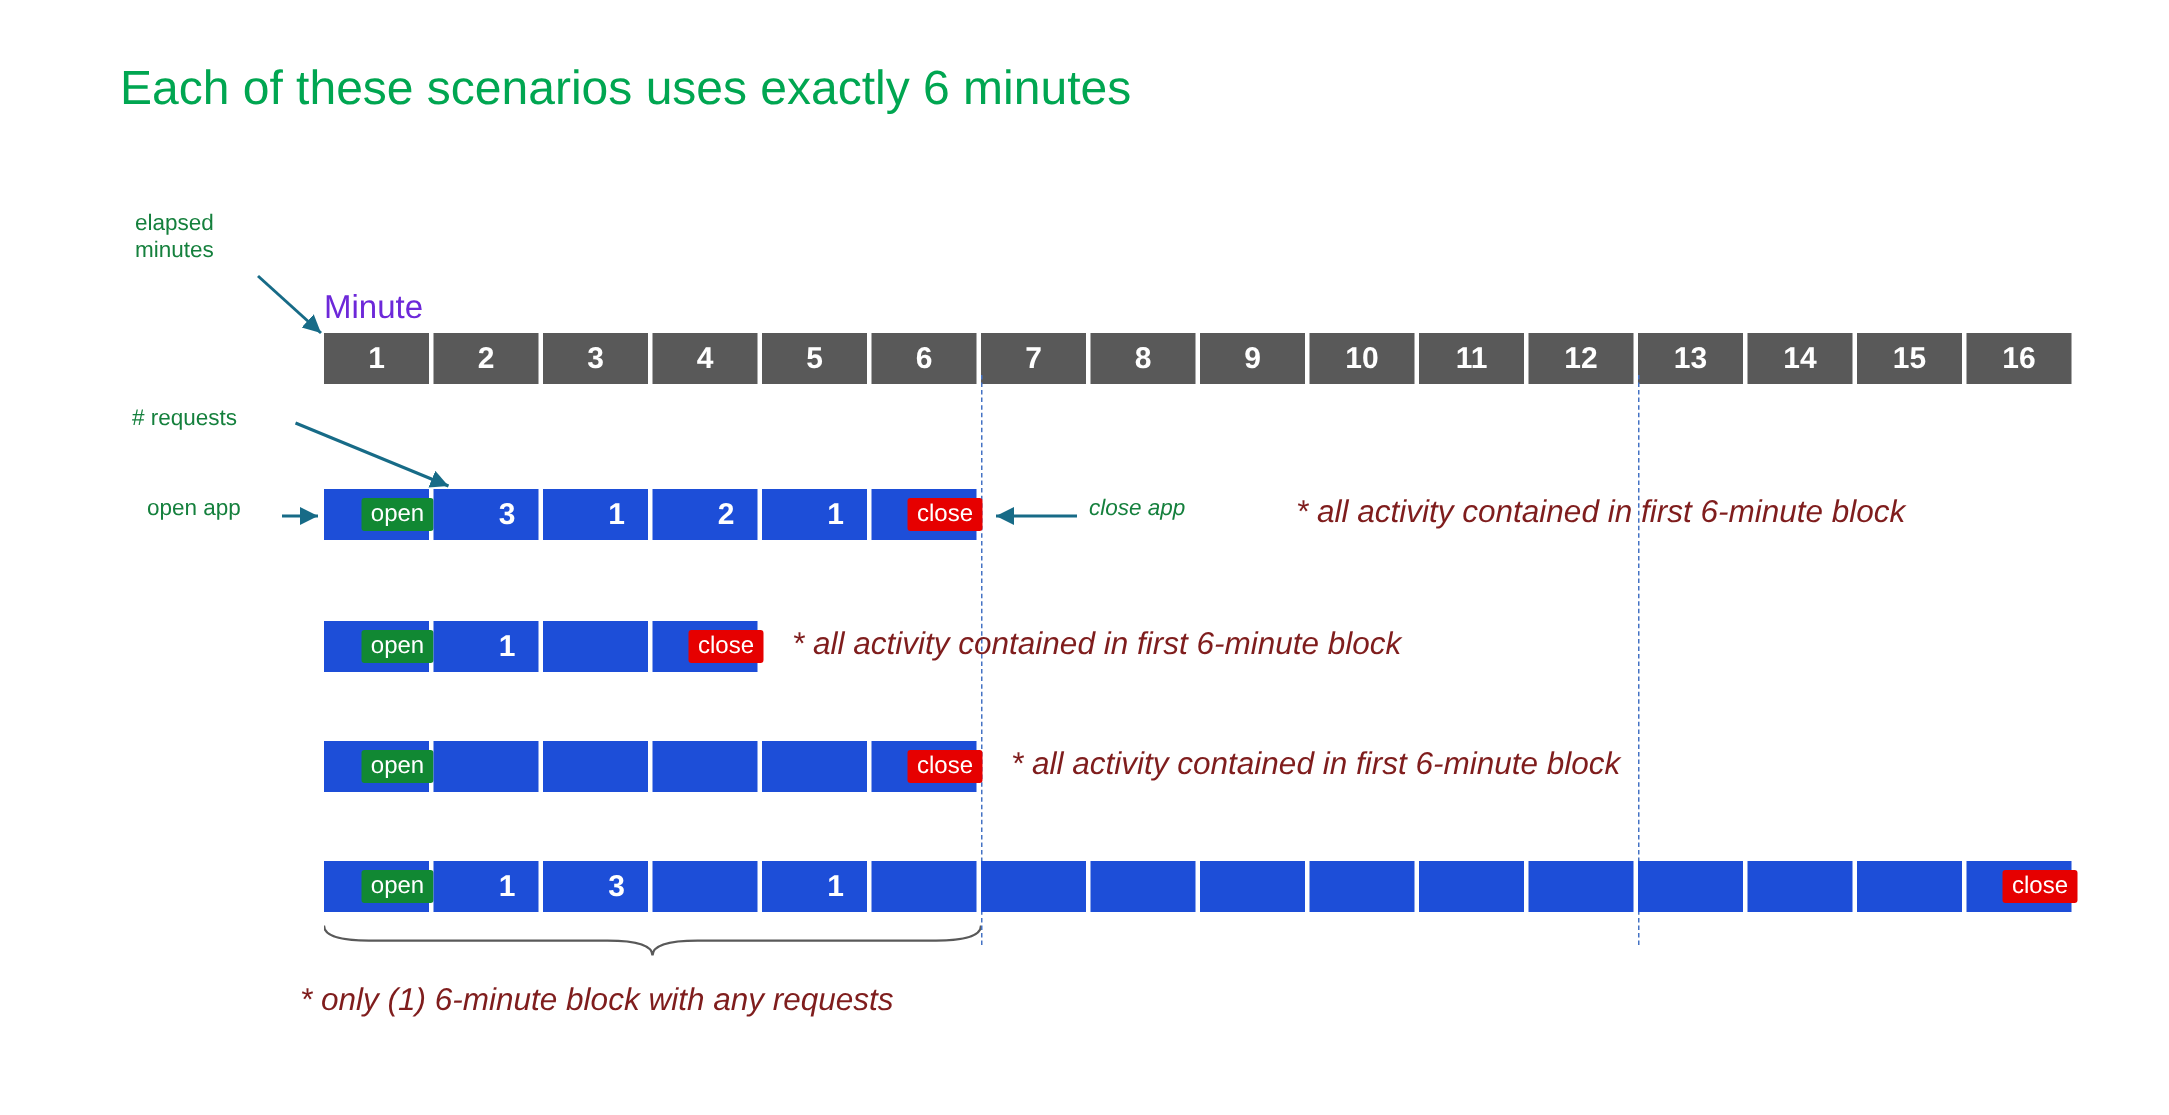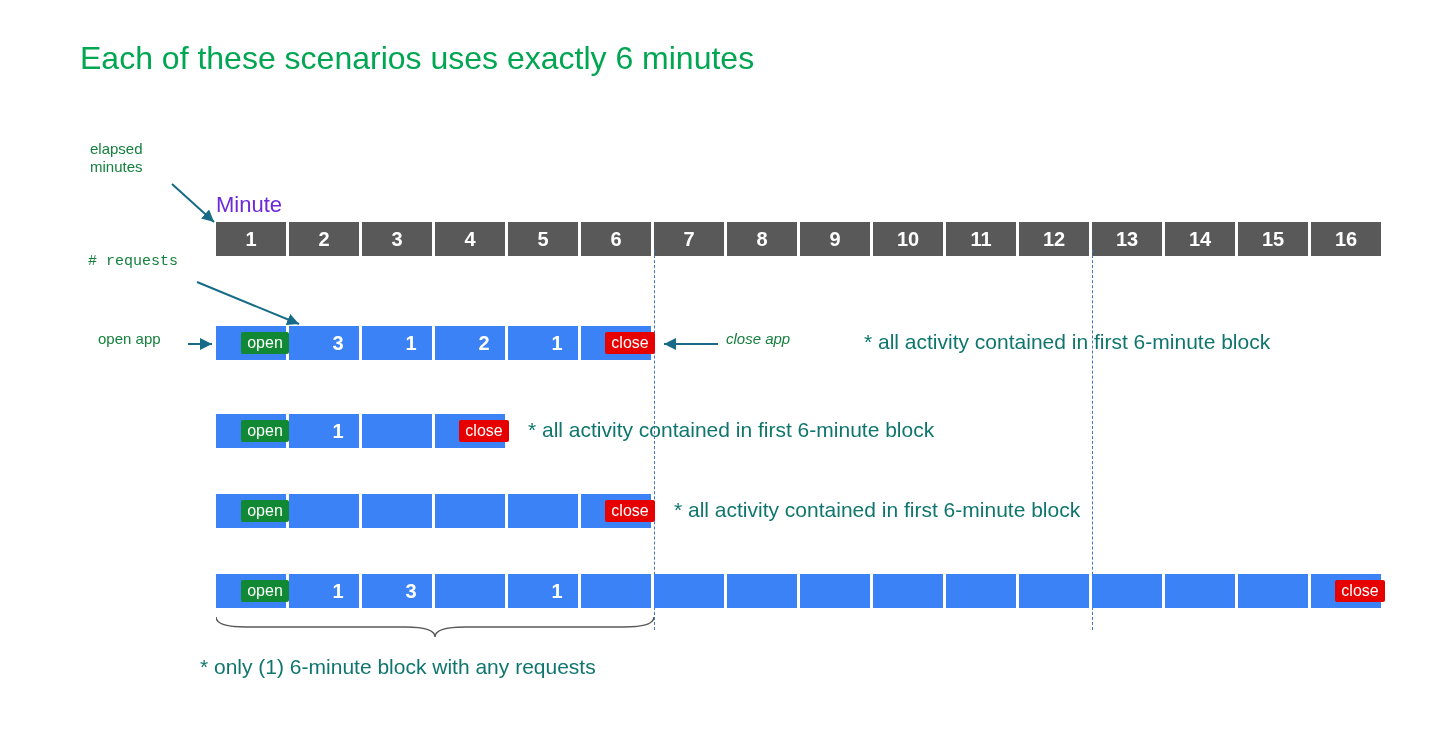--- a/index.html
+++ b/index.html
@@ -42,34 +42,35 @@
     width: 70px;
     height: 34px;
     display: flex;
     align-items: center;
     justify-content: center;
     font-size: 20px;
     color: #fff;
     font-weight: bold;
   }
   .hdr { background: #595959; }
-  .req { background: #3b82f6; padding-left: 28px; }
+  .req { background: #1d4ed8; padding-left: 28px; }
   .open-badge, .close-badge {
     font-size: 16px;
     padding: 2px 6px;
     font-weight: normal;
     border-radius: 2px;
   }
   .open-badge { background: #118833; }
   .close-badge { background: #E60000; }
   .arrow-svg { position: absolute; overflow: visible; }
   .note {
     position: absolute;
     font-size: 21px;
-    color: #0f766e;
+    color: #7f1d1d;
+    font-style: italic;
   }
   .divider {
     position: absolute;
     border-left: 1.5px dashed #4472c4;
     height: 380px;
     top: 250px;
   }
   .brace {
     position: absolute;
     left: 216px;
@@ -109,21 +110,21 @@
     <div class="cell hdr">9</div>
     <div class="cell hdr">10</div>
     <div class="cell hdr">11</div>
     <div class="cell hdr">12</div>
     <div class="cell hdr">13</div>
     <div class="cell hdr">14</div>
     <div class="cell hdr">15</div>
     <div class="cell hdr">16</div>
   </div>
 
-<div class="label" style="top:253px; left:88px;font-family:Liberation Mono, monospace;"># requests</div>
+<div class="label" style="top:270px; left:88px;"># requests</div>
 <svg class="arrow-svg" style="left:195px; top:280px;" width="110" height="50">
   <defs>
       <marker id="ah2" markerWidth="8" markerHeight="8" refX="6" refY="3" orient="auto">
         <path d="M0,0 L6,3 L0,6 Z" fill="#176B87"></path>
       </marker>
     </defs>
   <line x1="2" y1="2" x2="104" y2="44" stroke="#176B87" stroke-width="2" marker-end="url(#ah2)"></line>
 </svg>
 
 <div class="label" style="top:330px; left:98px;">open app</div>

